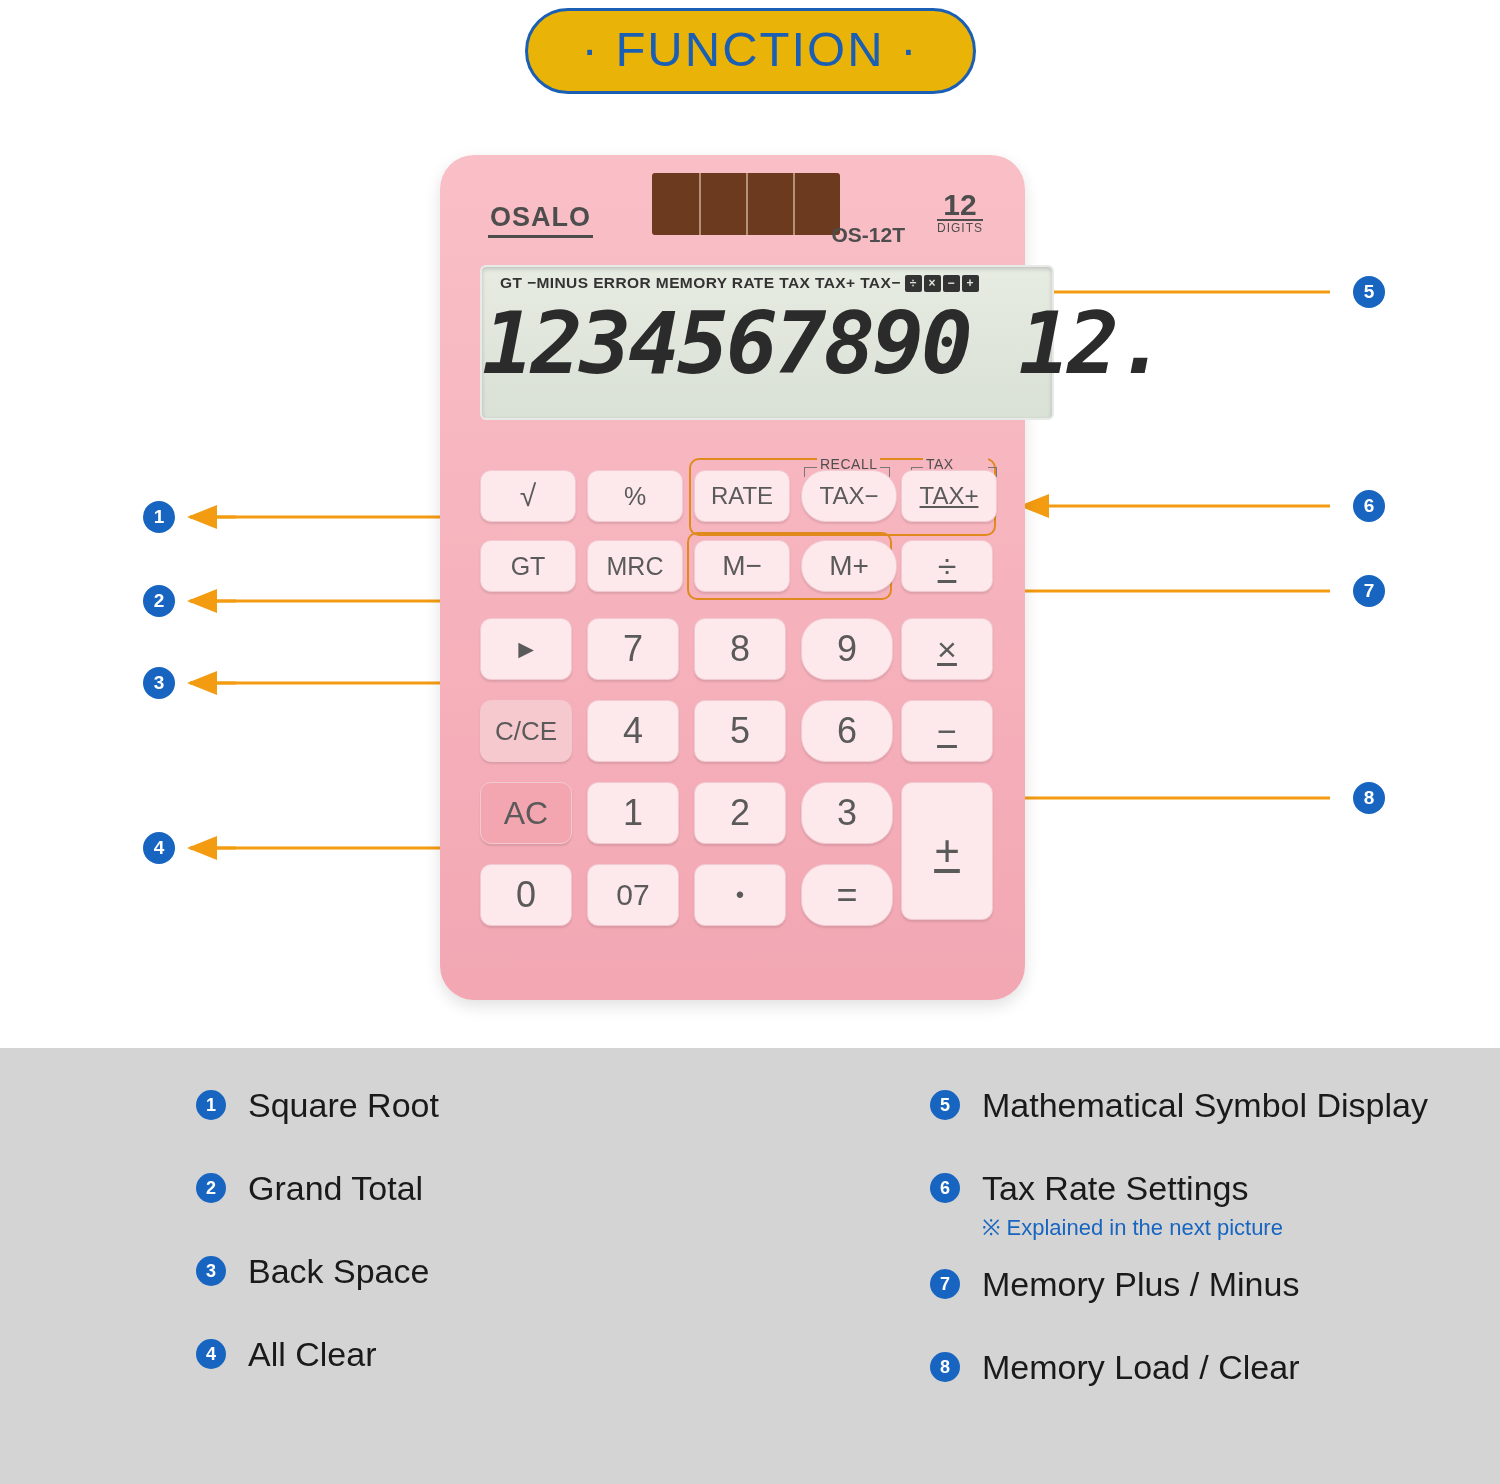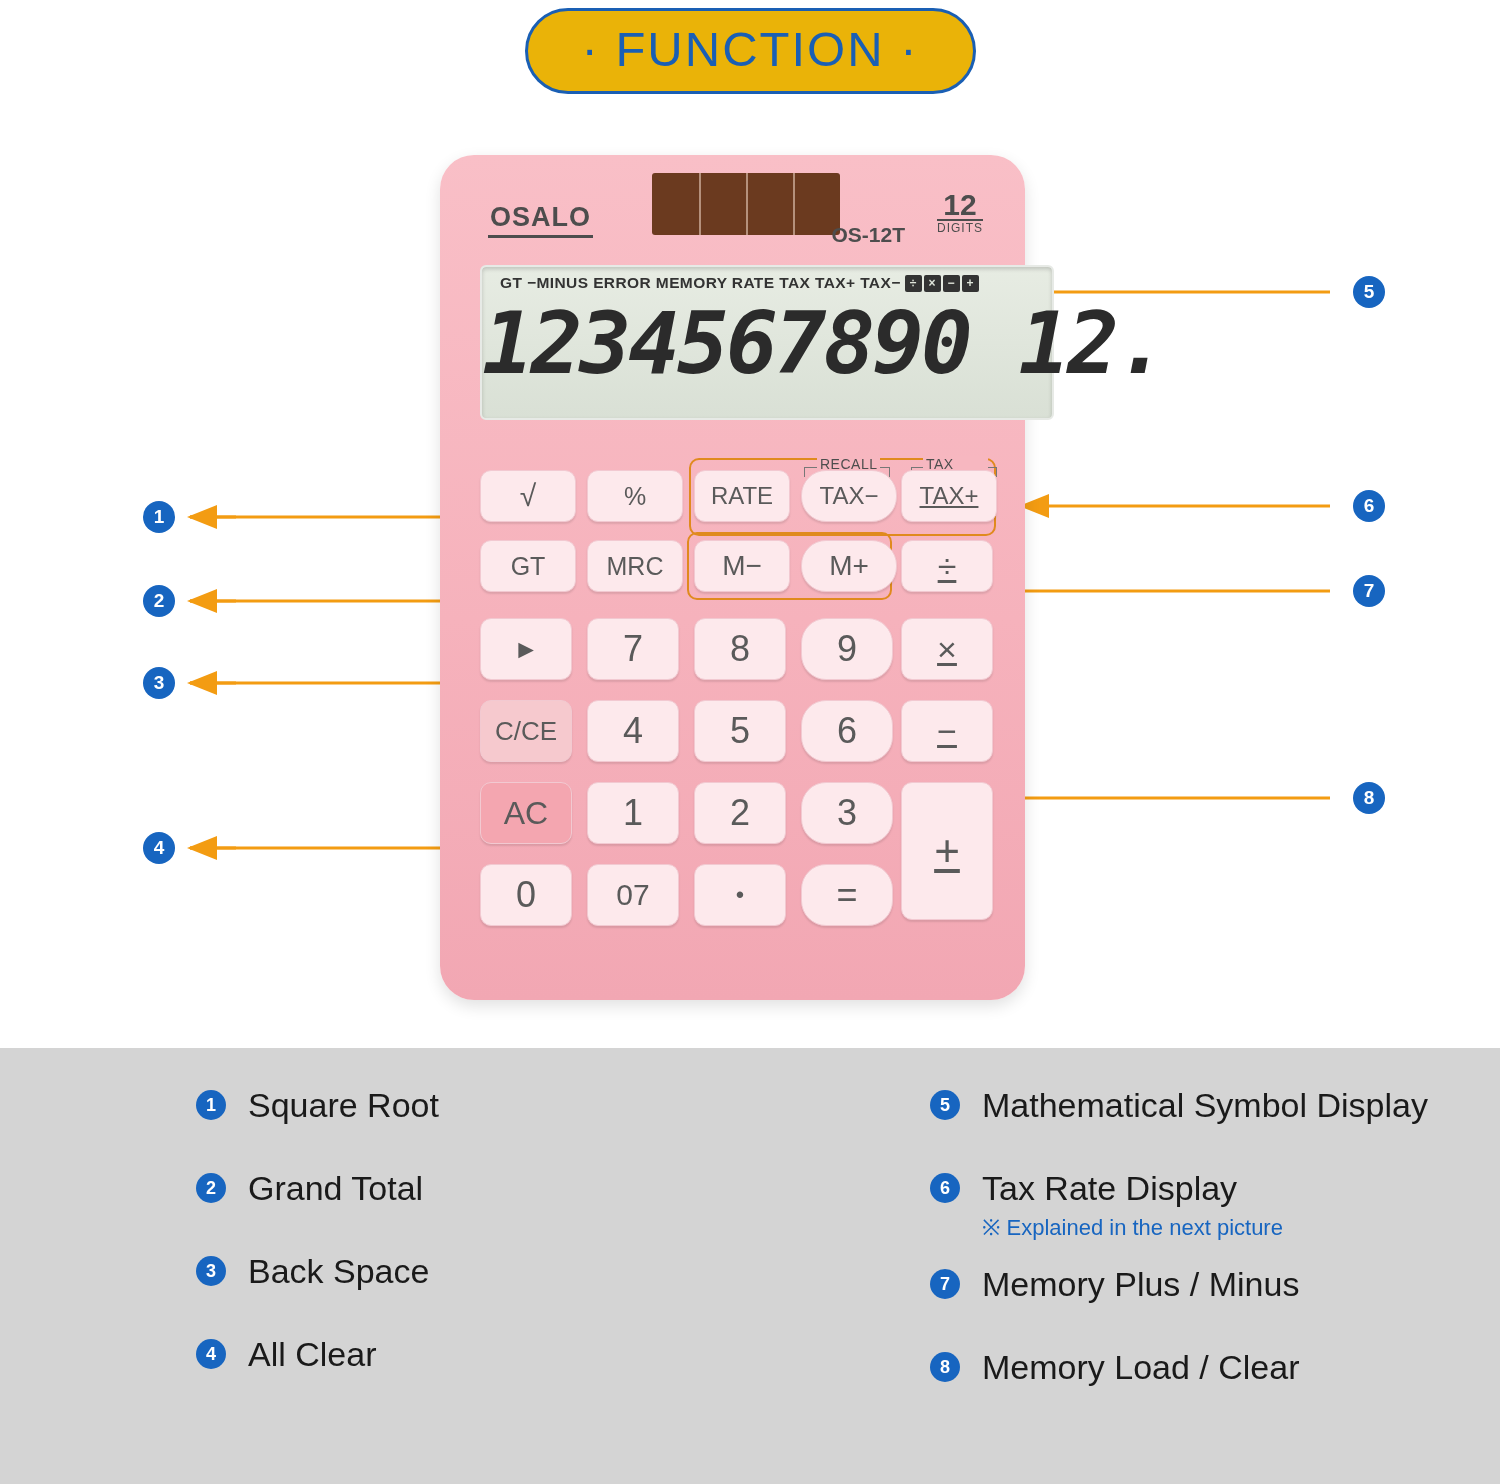--- a/index.html
+++ b/index.html
@@ -345,21 +345,21 @@
   <div class="legend-col right">
     <div class="legend-item">
       <div class="badge-s">5</div>
       <div class="legend-text">
           <div class="legend-label">Mathematical Symbol Display</div>
         </div>
     </div>
     <div class="legend-item" style="margin-bottom:22px;">
       <div class="badge-s">6</div>
       <div class="legend-text">
-        <div class="legend-label">Tax Rate Display</div>
+        <div class="legend-label">Tax Rate Settings</div>
         <div class="legend-note">※ Explained in the next picture</div>
       </div>
     </div>
     <div class="legend-item">
       <div class="badge-s">7</div>
       <div class="legend-text">
           <div class="legend-label">Memory Plus / Minus</div>
         </div>
     </div>
     <div class="legend-item">

